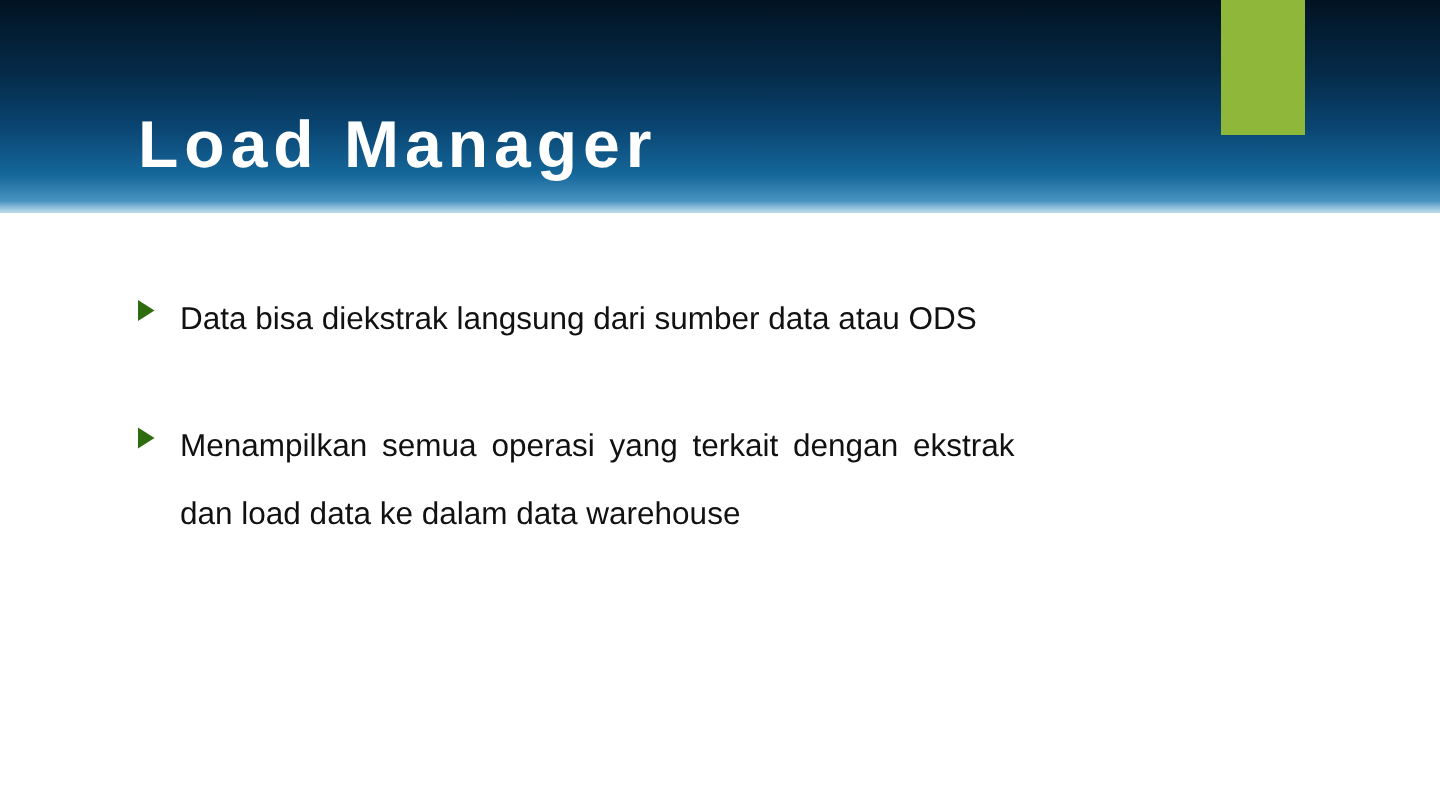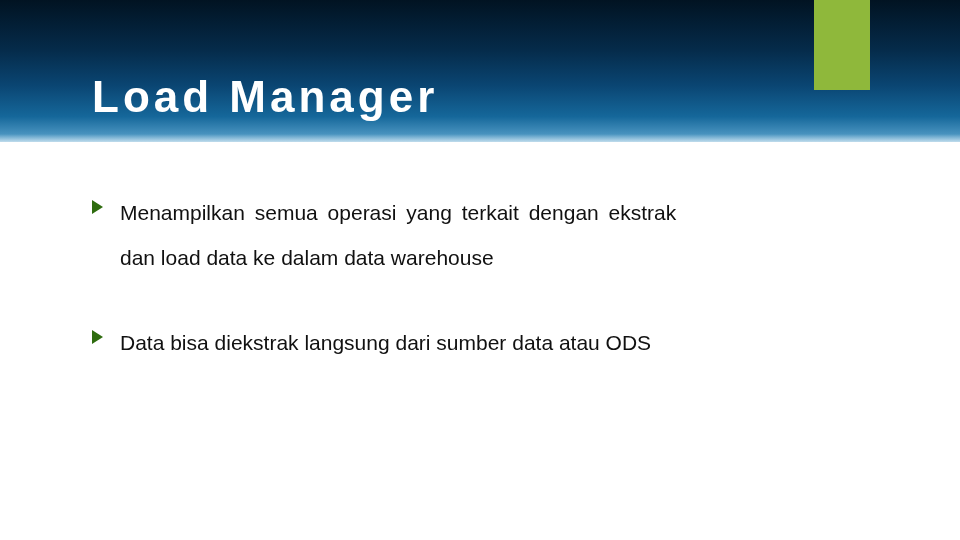--- a/index.html
+++ b/index.html
@@ -88,23 +88,23 @@
 <div class="slide">
   <div class="header-band"></div>
   <div class="corner-accent"></div>
 
   <h1 class="title">Load Manager</h1>
 
   <div class="content">
 
     <div class="bullet-item">
       <span class="arrow"></span>
-      <span class="text line1">Menampilkan semua operasi yang terkait dengan ekstrak</span>
-      <span class="text line2">dan load data ke dalam data warehouse</span>
+      <span class="text" style="text-align:left;">Data bisa diekstrak langsung dari sumber data atau ODS</span>
     </div>
 
     <div class="bullet-item">
       <span class="arrow"></span>
-      <span class="text" style="text-align:left;">Data bisa diekstrak langsung dari sumber data atau ODS</span>
+      <span class="text line1">Menampilkan semua operasi yang terkait dengan ekstrak</span>
+      <span class="text line2">dan load data ke dalam data warehouse</span>
     </div>
 
   </div>
 </div>
 
 </body></html>

